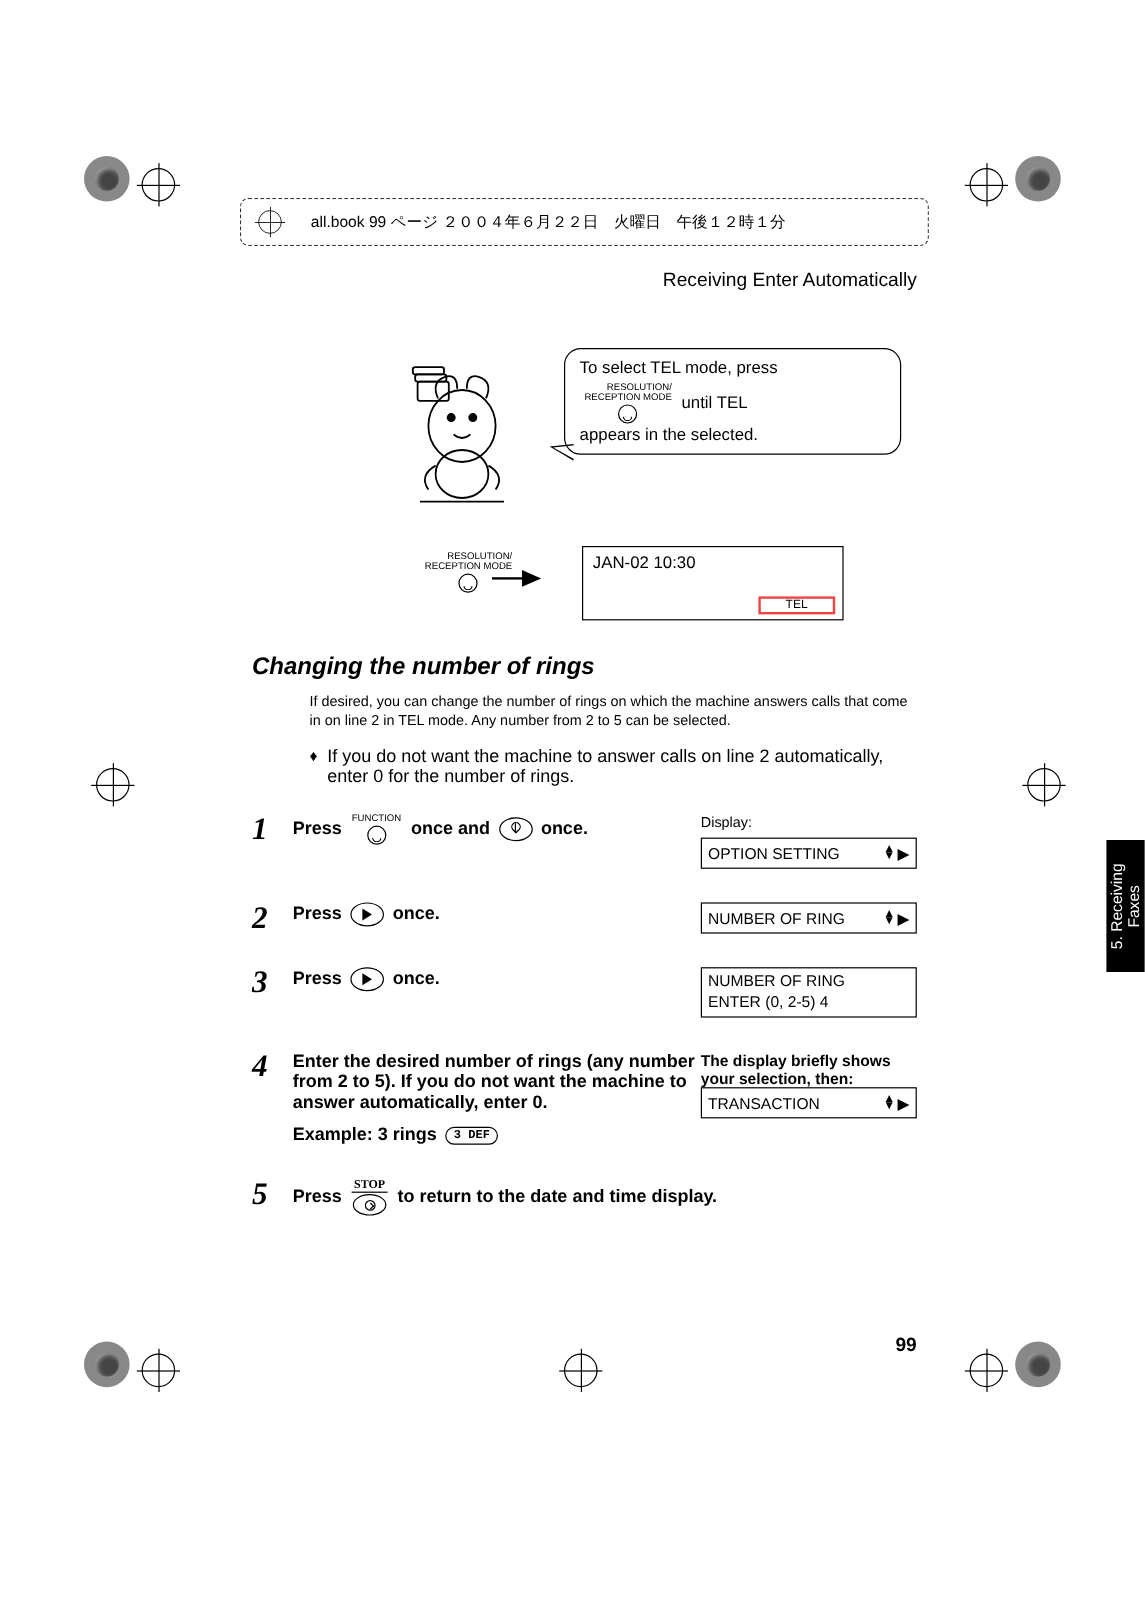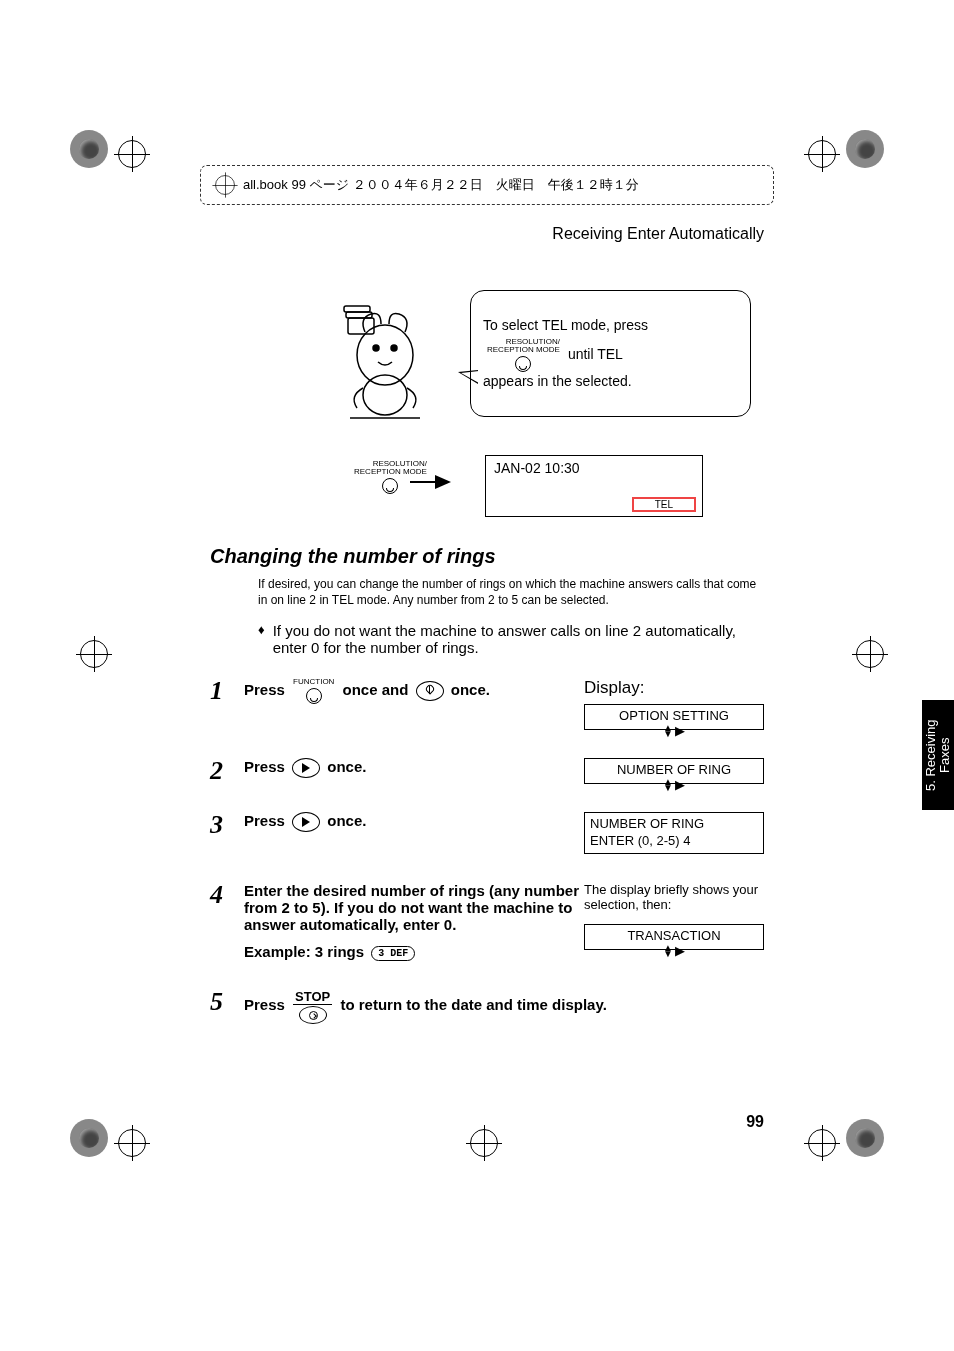--- a/index.html
+++ b/index.html
@@ -40,34 +40,34 @@
   .page-frame{
     position:absolute;
     left:130px; top:120px; right:130px; bottom:180px;
   }
   .inner-dash{
     position:absolute; left:70px; top:45px; right:50px;
     border:1px dashed #333;
     border-radius:7px;
     padding: 5px 10px;
     font-size:13px;
-    display:flex; align-items:center; gap:4px;
+    display:flex; align-items:center; gap:20px;
   }
   .header-title{
     position:absolute; top:105px; right:60px; font-size:16px;
   }
   .content{
     position:absolute; top:170px; left:80px; right:60px;
   }
 
   .bubble-row{ position:relative; height:160px; }
   .bubble{
     position:absolute; left:260px; top:0; width:255px;
     border:1px solid #000; border-radius:14px;
-    padding:25px 12px; font-size:14px; line-height:1.4;
+    padding:6px 12px; font-size:14px; line-height:1.4;
   }
   .bubble-tail{
     position:absolute; left:248px; top:80px; width:0;height:0;
     border-top:2px solid transparent;
     border-right:20px solid #000;
     border-bottom:12px solid transparent;
   }
   .bubble-tail::after{
     content:"";position:absolute;left:3px;top:-1px;width:0;height:0;
     border-top:2px solid transparent;
@@ -117,24 +117,24 @@
   .bodytext{ font-size:12px; margin:0 0 14px 48px; line-height:1.35;}
   .bullet{ margin-left:48px; font-size:15px; display:flex; gap:8px;}
   .bullet .d{font-size:13px;}
 
   .steps{ margin-top:22px; }
   .step{ display:flex; align-items:flex-start; margin-bottom:28px; }
   .num{ font-family: Georgia, 'Times New Roman', serif; font-style:italic;
         font-weight:bold; font-size:26px; width:34px; flex:none; line-height:1;}
   .step-body{ flex:1; font-size:15px; font-weight:bold;}
   .rcol{ width:180px; flex:none; font-size:13px;}
-  .disp-label{ font-size:17px; margin-bottom:6px;}
+  .disp-label{ font-size:12px; margin-bottom:6px;}
   .disp-box{
     border:1px solid #000; padding:3px 5px; font-size:13px;
-    display:flex; justify-content:space-between; align-items:center; height:18px;flex-direction:column;
+    display:flex; justify-content:space-between; align-items:center; height:18px;
   }
   .disp-box.two{height:auto; display:block; line-height:1.3;}
   .arrows-ud{ font-size:10px; line-height:6px; text-align:center; }
   .arrows-ud span{display:block;}
   .arrows-udr{display:flex;align-items:center;gap:2px;}
 
   .key-oval{
     display:inline-block; border:1.5px solid #000; border-radius:50%;
     width:26px; height:18px; position:relative; vertical-align:middle; margin:0 3px;
   }
@@ -149,21 +149,21 @@
     transform:rotate(-45deg);
   }
   .key-oval.down::before{
     content:"";position:absolute;left:12px;top:4px;width:1.5px;height:8px;background:#000;
   }
   .key-pill{
     display:inline-block;border:1.5px solid #000;border-radius:12px;
     padding:1px 6px;font-size:10px;vertical-align:middle;margin:0 3px;font-family:Liberation Mono, monospace;
   }
   .stop-key{display:inline-block;text-align:center;vertical-align:middle;margin:0 4px;}
-  .stop-key .lbl{font-size:13px;font-weight:bold;border-bottom:1px solid #000;padding:0 2px;}
+  .stop-key .lbl{font-size:10px;font-weight:bold;border-bottom:1px solid #000;padding:0 2px;font-family:Liberation Serif, serif;}
   .stop-key .oval{width:26px;height:16px;border:1.5px solid #000;border-radius:50%;margin:1px auto 0;position:relative;}
   .stop-key .oval::after{content:"";position:absolute;left:9px;top:4px;width:7px;height:7px;border:1px solid #000;border-radius:50%;}
   .stop-key .oval::before{content:"";position:absolute;left:12px;top:7px;width:3px;height:3px;border-right:1px solid #000;border-bottom:1px solid #000;transform:rotate(-45deg);}
 
   .side-tab{
     position:absolute; right:0; top:700px; width:32px; height:110px;
     background:#000; color:#fff; font-size:13px;
     writing-mode:vertical-rl; transform:rotate(180deg);
     display:flex;align-items:center;justify-content:center;text-align:center;
     line-height:1.1;
@@ -318,21 +318,21 @@
       <div class="step">
         <div class="num">4</div>
         <div class="step-body">
           <div>Enter the desired number of rings (any number from 2 to 5). If you do not want the machine to answer automatically, enter 0.</div>
           <div style="margin-top:10px;">
             <span>Example: 3 rings</span>
             <span class="key-pill">3 DEF</span>
           </div>
         </div>
         <div class="rcol">
-          <div class="normal" style="font-weight:normal;margin-bottom:12px;">The display briefly shows your selection, then:</div>
+          <div class="normal" style="font-weight:bold;margin-bottom:0;">The display briefly shows your selection, then:</div>
           <div class="disp-box">
             <span>TRANSACTION</span>
             <span class="arrows-udr">
               <span class="arrows-ud">
                   <span>▲</span>
                   <span>▼</span>
                 </span>
                 <span>▶</span>
             </span>
           </div>

